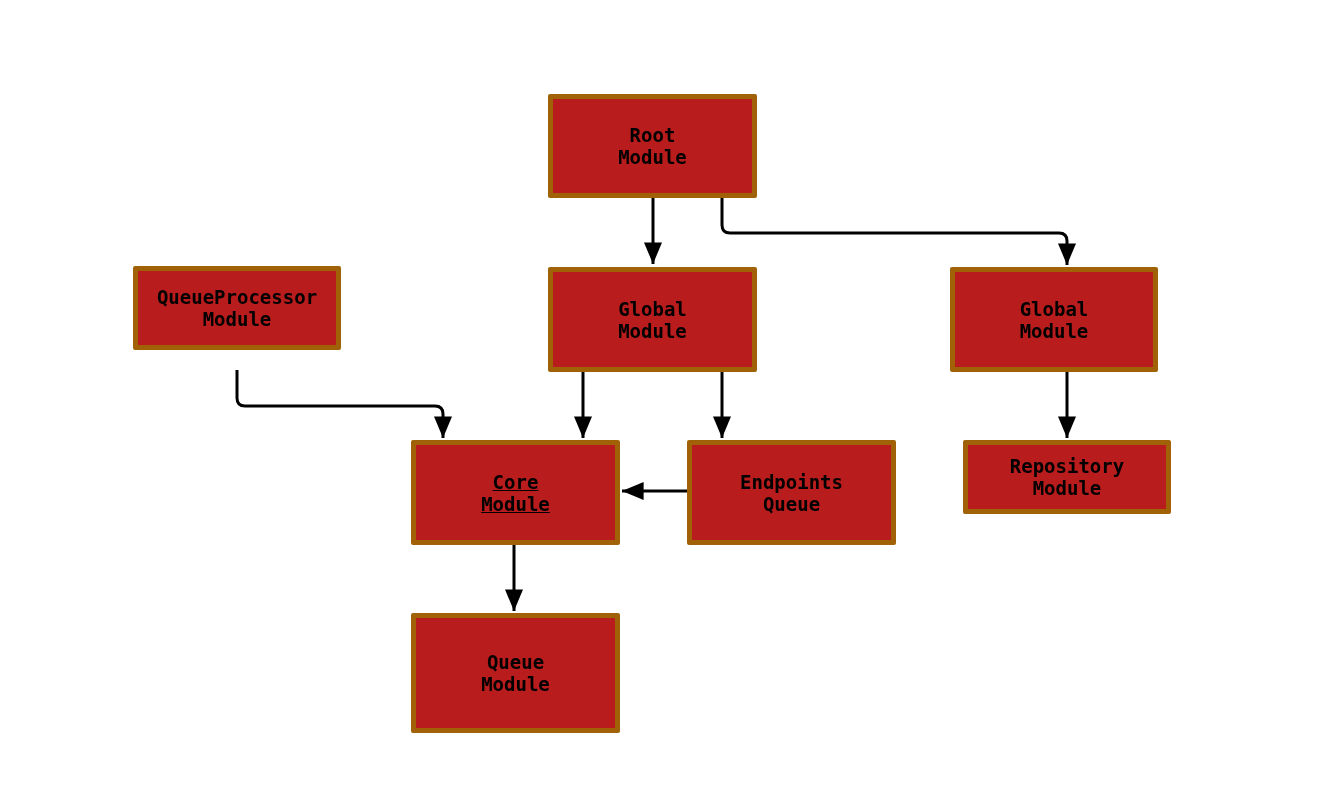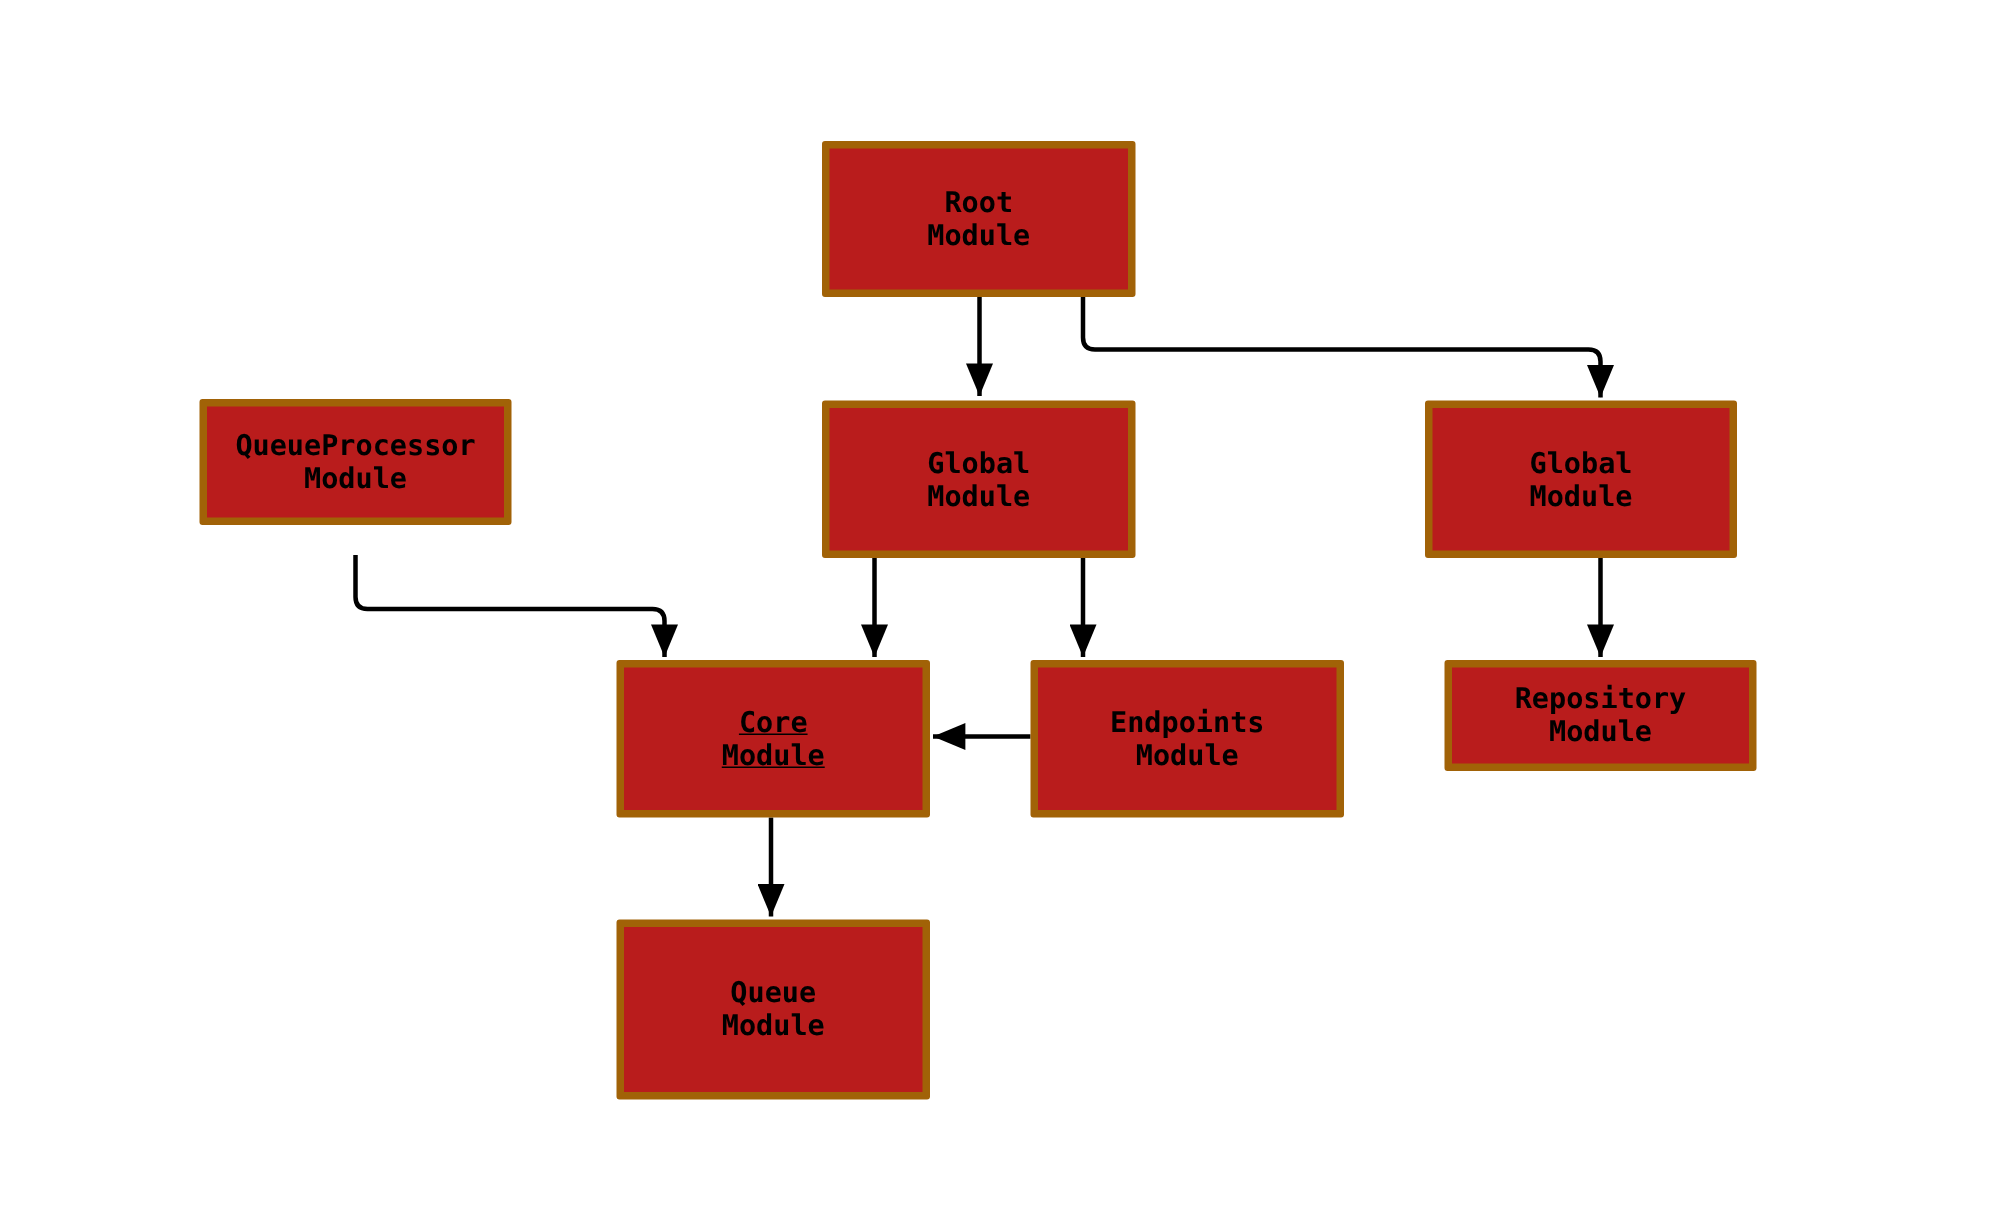--- a/index.html
+++ b/index.html
@@ -84,21 +84,21 @@
       <div class="node" style="left: 950px; top: 267px; width: 208px; height: 105px;">
         <span class="node-label">Global
 Module</span>
       </div>
       <div class="node" style="left: 411px; top: 440px; width: 209px; height: 105px; text-decoration: underline;">
         <span class="node-label">Core
 Module</span>
       </div>
       <div class="node" style="left: 687px; top: 440px; width: 209px; height: 105px;">
         <span class="node-label">Endpoints
-Module</span>
+Queue</span>
       </div>
       <div class="node" style="left: 963px; top: 440px; width: 208px; height: 74px;">
         <span class="node-label">Repository
 Module</span>
       </div>
       <div class="node" style="left: 411px; top: 613px; width: 209px; height: 120px;">
         <span class="node-label">Queue
 Module</span>
       </div>
     </div>

